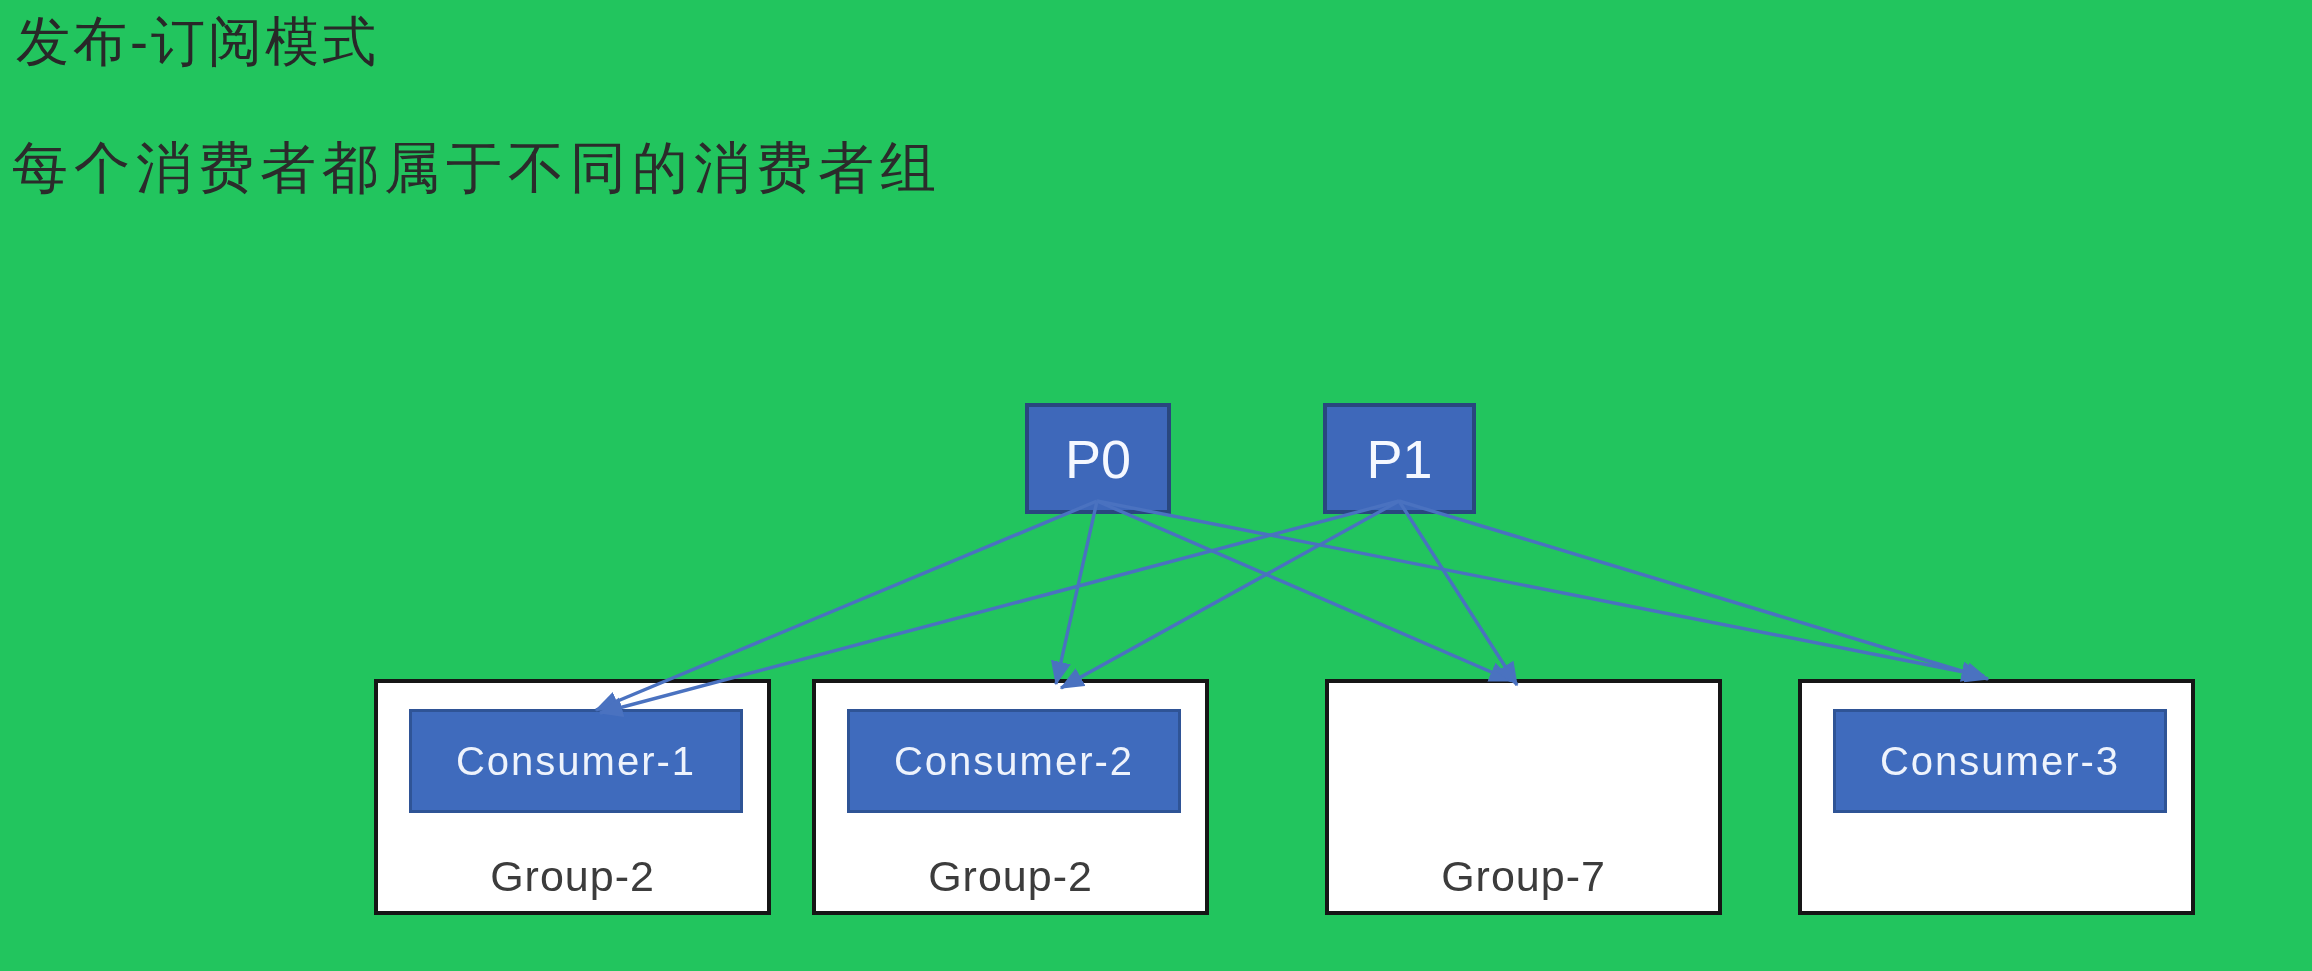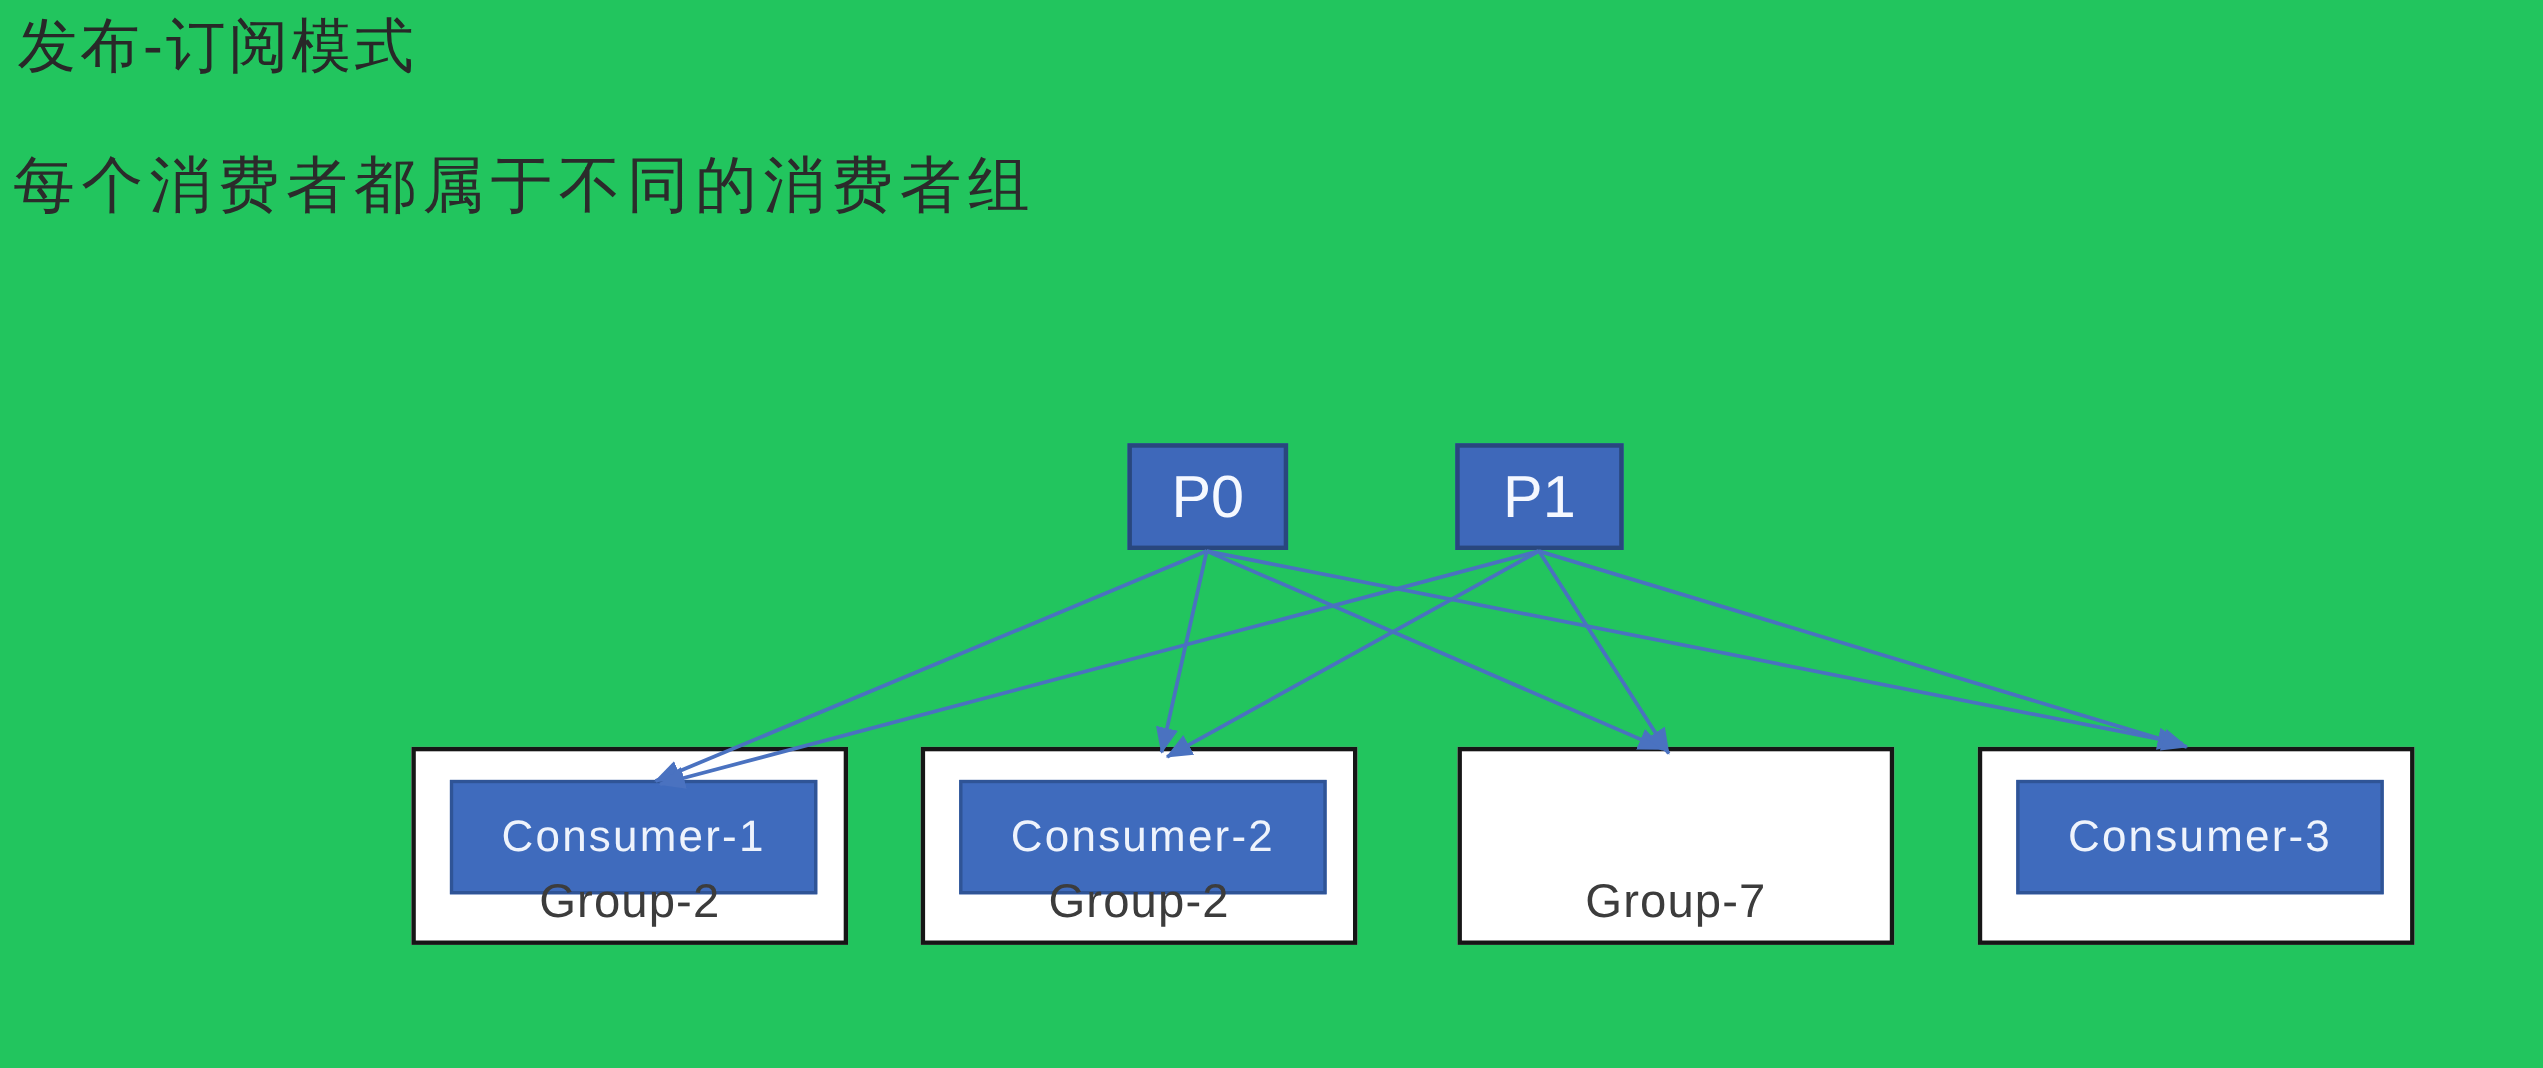--- a/index.html
+++ b/index.html
@@ -29,48 +29,48 @@
     left: 12px;
     top: 131px;
     font-size: 56px;
     letter-spacing: 6px;
     color: #2b2b2b;
     white-space: nowrap;
   }
   .pnode {
     position: absolute;
     top: 403px;
-    height: 97px;
+    height: 111px;
     box-sizing: border-box;
     background: #3e68ba;
     border: 4px solid #29477e;
     display: flex;
     align-items: center;
     justify-content: center;
     text-align: center;
   }
   .pnode .pnode-label {
     color: #f5f8ff;
     font-size: 54px;
     font-weight: 400;
     line-height: 1;
   }
   #node-p0 { left: 1025px; width: 146px; }
   #node-p1 { left: 1323px; width: 153px; }
   .group-box {
     position: absolute;
     top: 679px;
     width: 397px;
-    height: 180px;
+    height: 236px;
     box-sizing: border-box;
     background: #ffffff;
     border: 4px solid #161616;
   }
   #group-1 { left: 374px; }
-  #group-2 { left: 837px; }
+  #group-2 { left: 812px; }
   #group-3 { left: 1325px; }
   #group-4 { left: 1798px; }
   .consumer-node {
     position: absolute;
     left: 31px;
     top: 26px;
     width: 334px;
     height: 104px;
     box-sizing: border-box;
     background: #3f6bbd;

